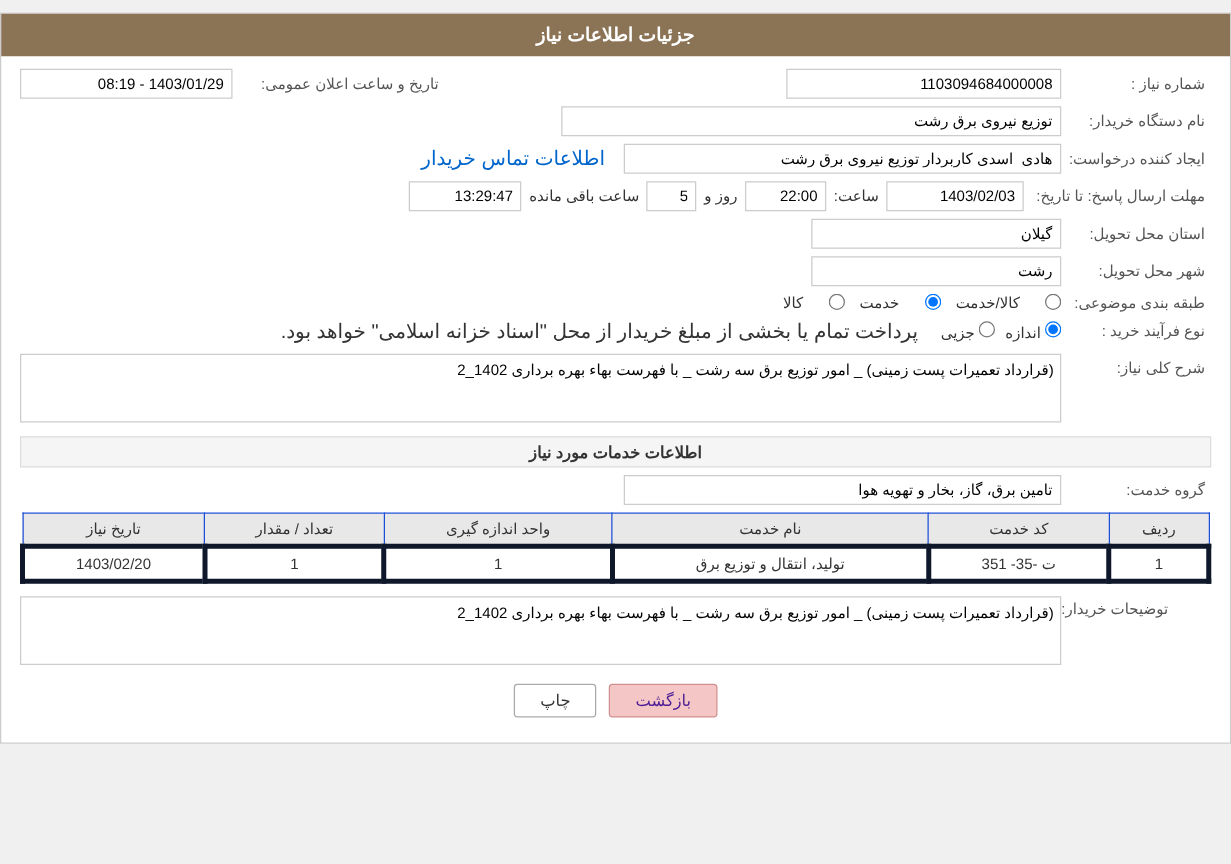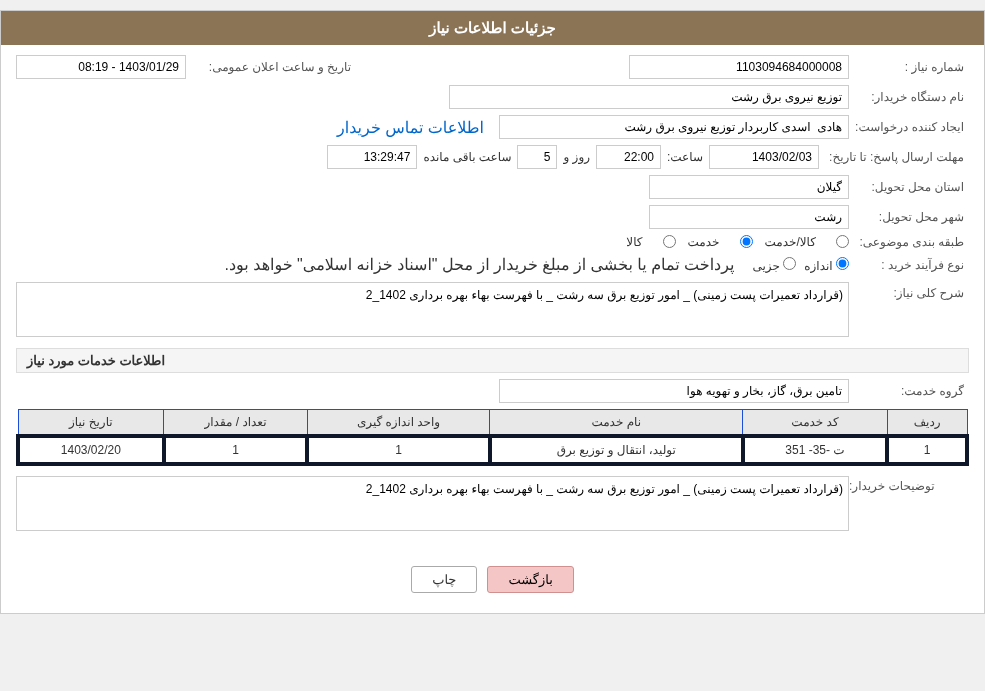--- a/index.html
+++ b/index.html
@@ -53,21 +53,21 @@
     .input-field.wide { width: 300px; }
     .input-field.xsmall { width: 80px; }
 
     .section-divider {
       background: #f5f5f5;
       border: 1px solid #ddd;
       padding: 4px 10px;
       font-weight: bold;
       font-size: 13px;
       margin: 8px 0 6px 0;
-      text-align: left;
+      text-align: center;
       color: #333;
     }
 
     .radio-group {
       display: flex;
       align-items: center;
       gap: 12px;
       direction: rtl;
     }
     .radio-group label {
@@ -122,29 +122,28 @@
       gap: 10px;
       margin: 15px 0 10px 0;
     }
     .btn {
       padding: 5px 20px;
       font-size: 13px;
       font-family: Tahoma, Arial, sans-serif;
       cursor: pointer;
       border: 1px solid #aaa;
       border-radius: 3px;
-      margin-top: 20px;
     }
     .btn-print {
       background: #fff;
       color: #333;
     }
     .btn-back {
       background: #f5c6c6;
-      color: #000000;
+      color: #4c1d95;
       border-color: #d09090;
     }
 
     .link-text {
       color: #0066cc;
       text-decoration: none;
       font-size: 16px;
       cursor: pointer;
     }
 

